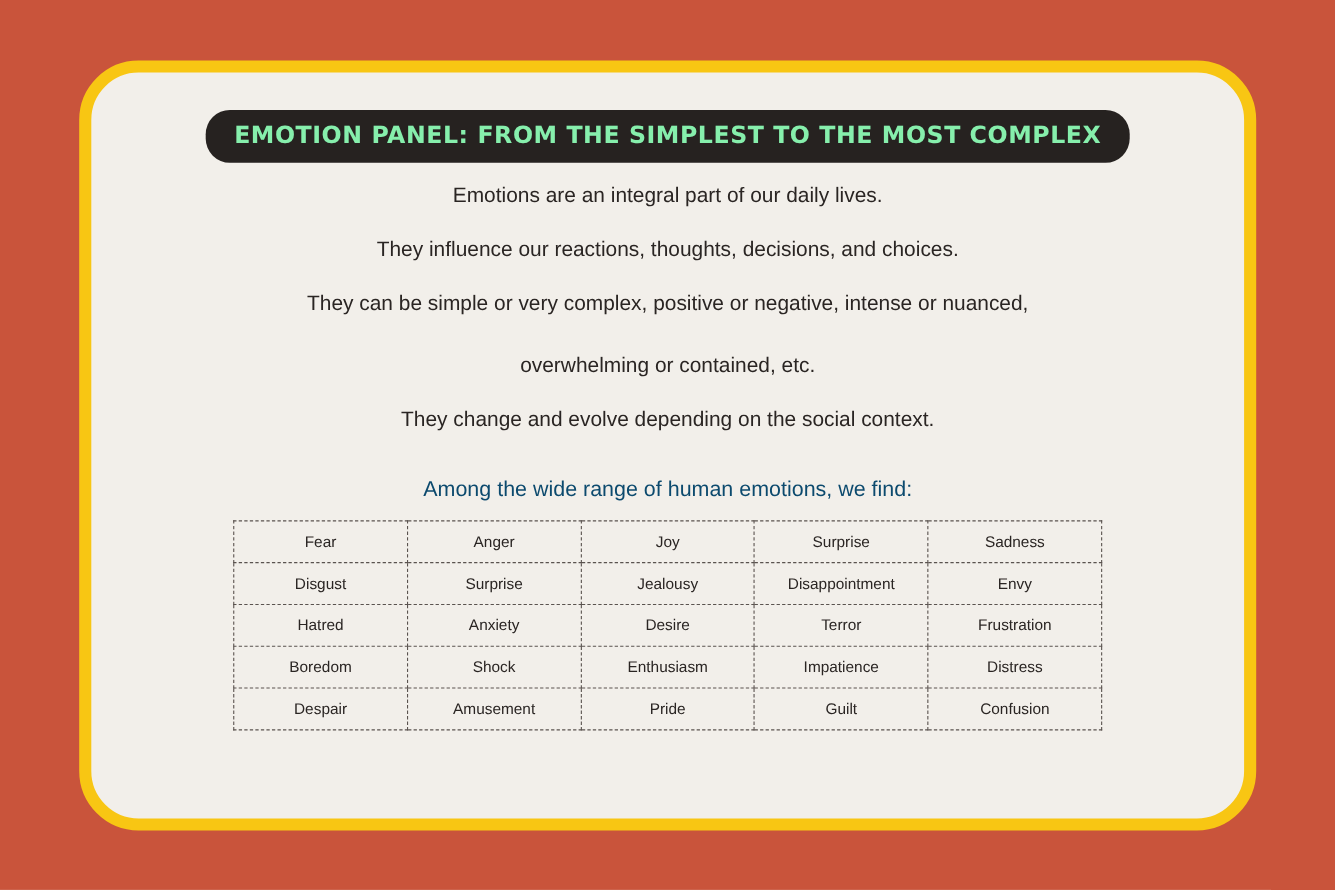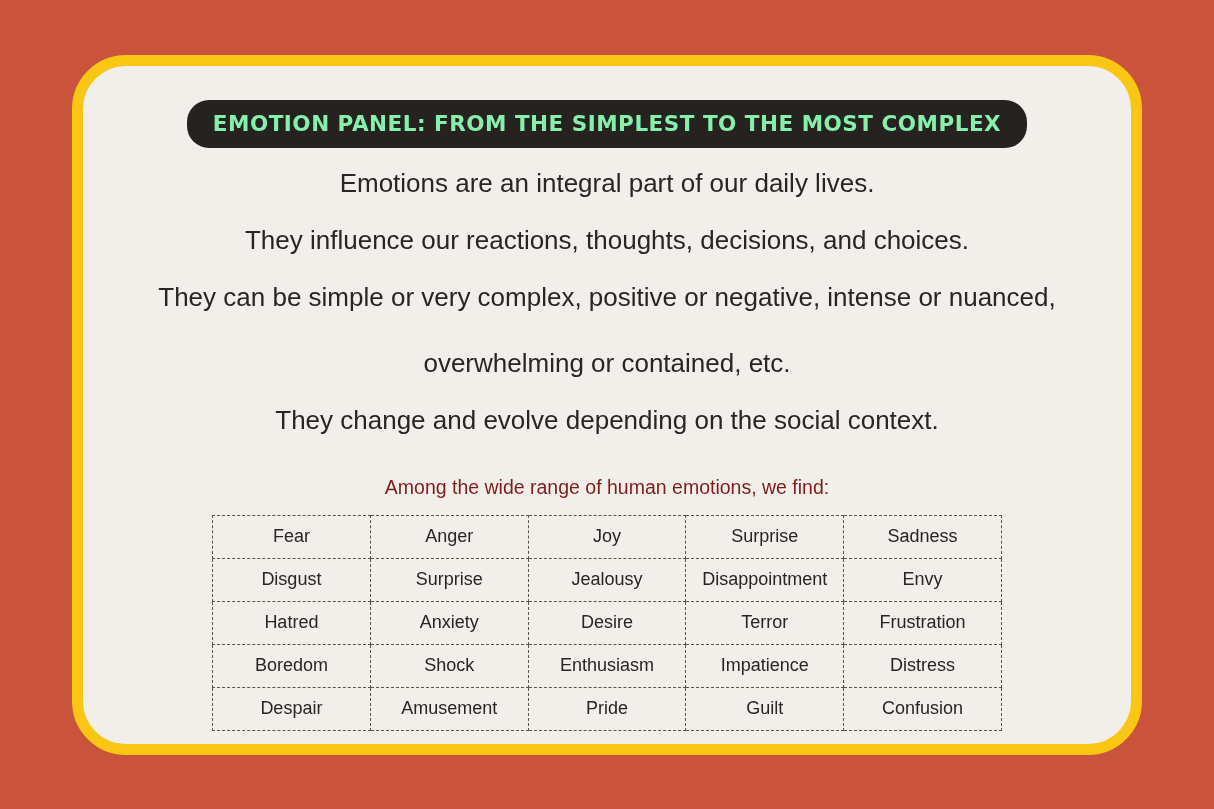--- a/index.html
+++ b/index.html
@@ -49,47 +49,47 @@
     white-space: nowrap;
     font-family: "DejaVu Sans", sans-serif;
   }
   .paragraphs {
     margin-top: 20px;
     width: 100%;
     text-align: center;
     color: #2a2523;
   }
   .para {
-    font-size: 26px;
+    font-size: 19px;
     line-height: 1.2;
     margin: 0 0 26px 0;
     font-family: "Liberation Sans", sans-serif;
     font-weight: 300;
   }
   .para.tight {
     margin-bottom: 34px;
   }
   .lead-in {
     margin-top: 14px;
     margin-bottom: 16px;
     font-size: 19.5px;
-    color: #7f1d1d;
+    color: #0c4a6e;
     text-align: center;
   }
   table.emotions {
     border-collapse: collapse;
     width: 100%;
     max-width: 790px;
     margin: 0 auto;
     table-layout: fixed;
   }
   table.emotions td {
     border: 1px dashed #5a534f;
     text-align: center;
-    font-size: 18px;
+    font-size: 14px;
     color: #2a2523;
     padding: 10px 4px 11px 4px;
     font-weight: 300;
   }
 </style>
 </head>
 <body>
 
 <div class="poster">
   <div class="inner">

